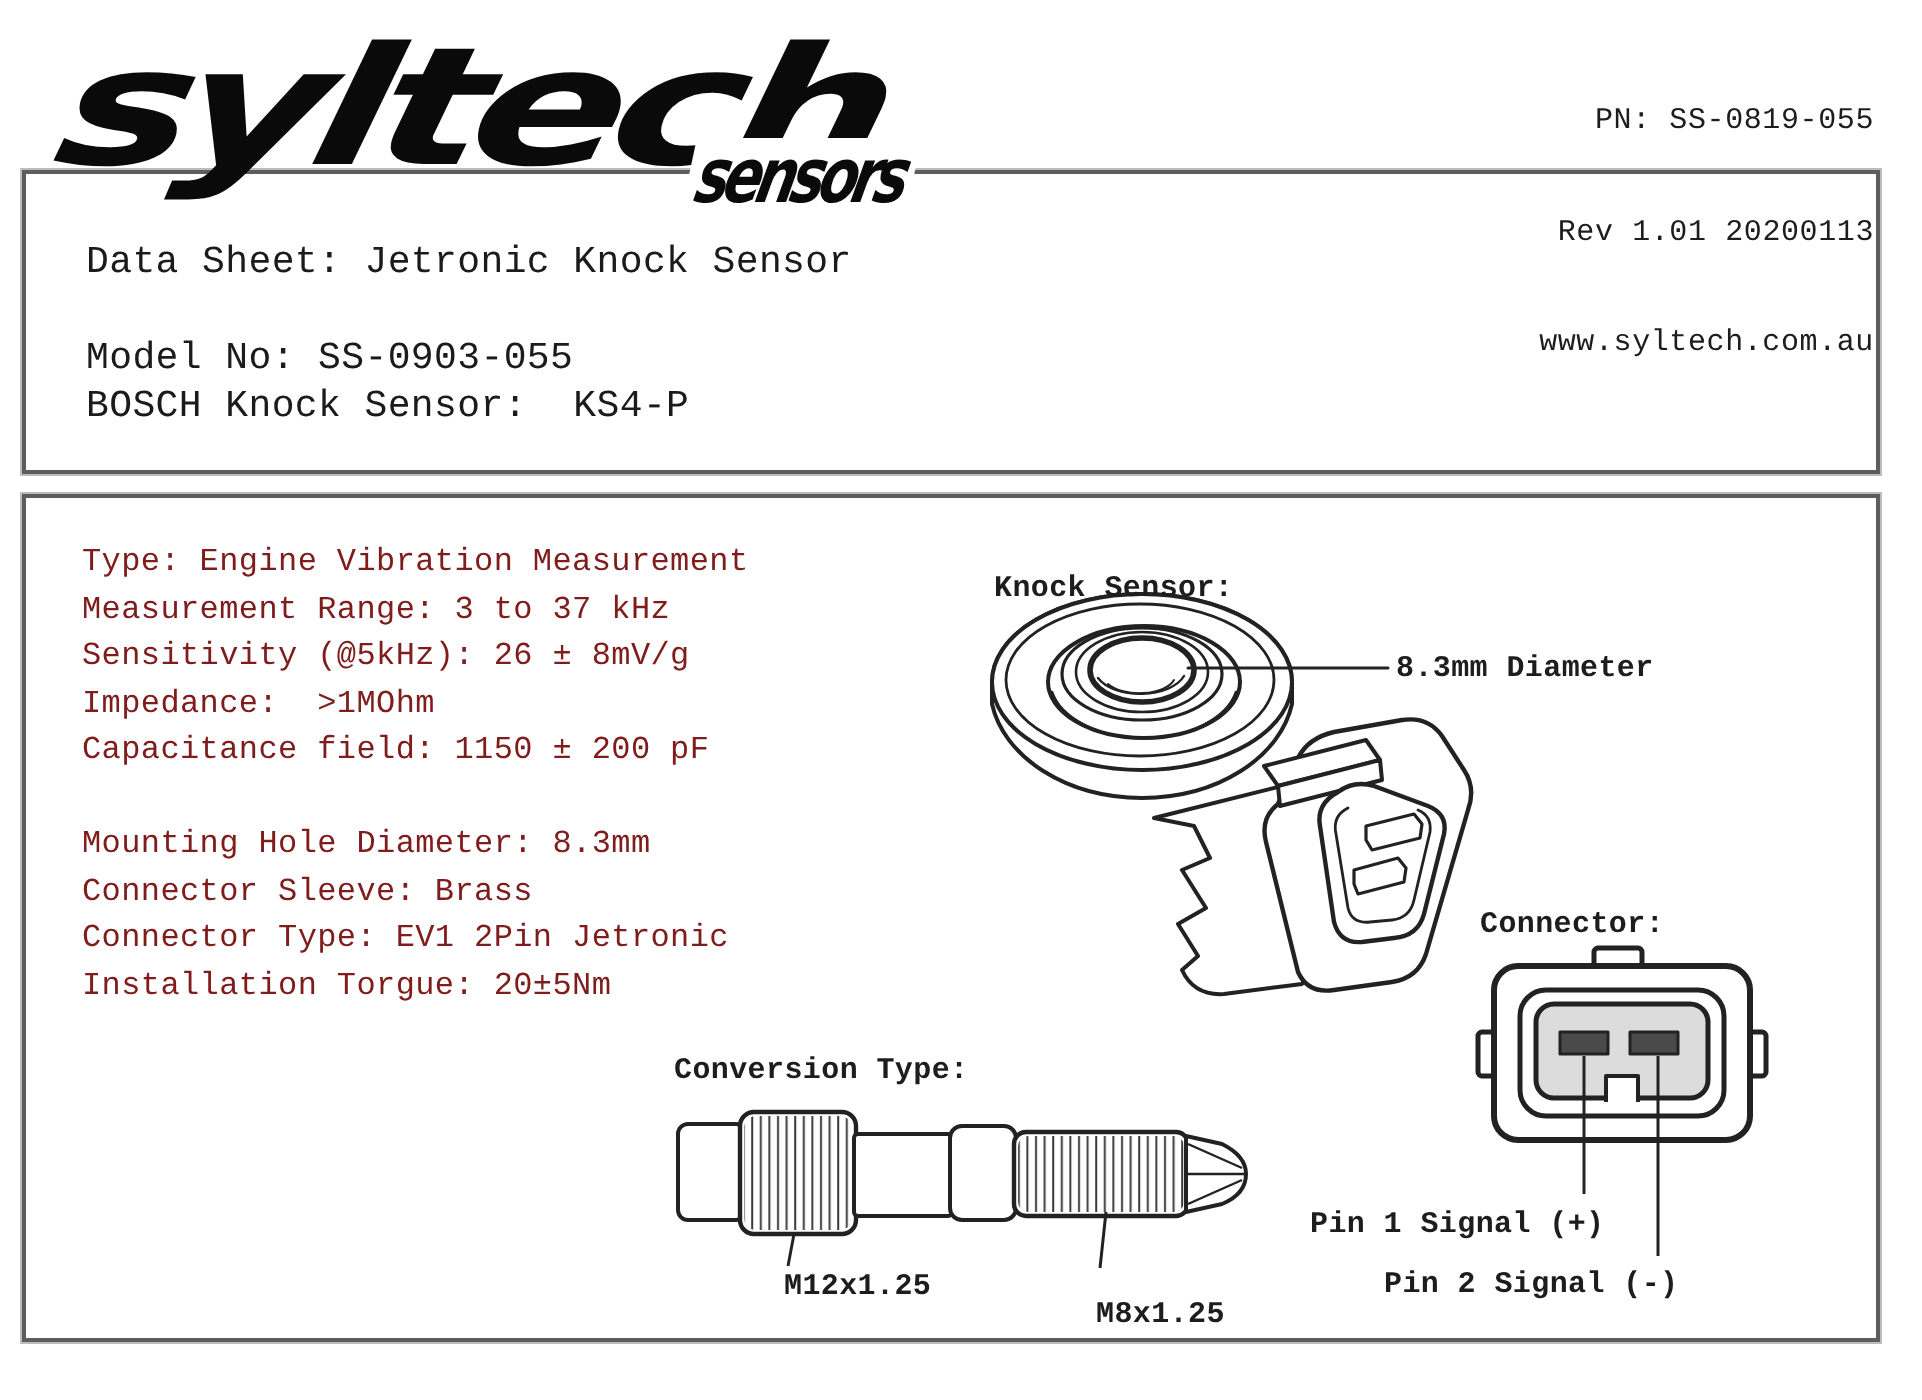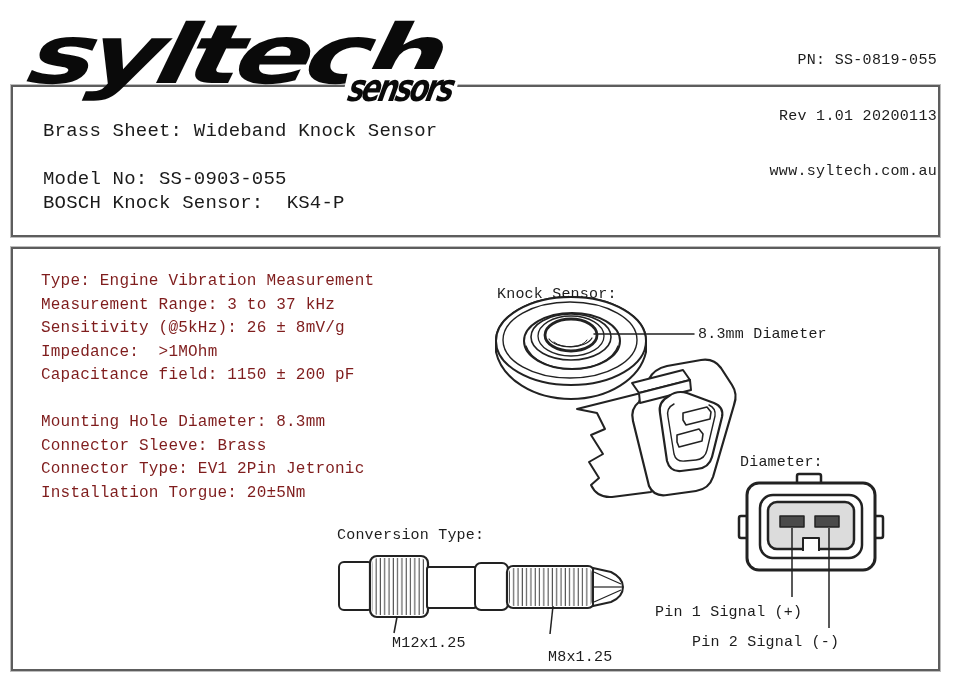--- a/index.html
+++ b/index.html
@@ -37,63 +37,63 @@
     position:absolute; left:43px; font-size:19px; letter-spacing:0.2px;
     white-space:pre; color:#1b1b1b; z-index:3;
   }
   .specs { position:absolute; left:41px; z-index:3; }
   .spec-line {
     font-size:16px; line-height:23.5px; letter-spacing:0.2px;
     white-space:pre; color:#7f1d1d;
   }
   .dlabel {
     position:absolute; font-size:15px; letter-spacing:0.2px;
-    white-space:pre; color:#1d1d1d; z-index:4;
+    white-space:pre; color:#1d1d1d; z-index:4;font-weight:bold;
   }
   .diagram-svg { position:absolute; left:0; top:0; z-index:2; }
 </style>
 </head>
 <body>
 
 <div class="page">
 
   <div class="frame box1"></div>
   <div class="frame box2"></div>
 
   <div class="logo-main">syltech</div>
   <div class="logo-sub">sensors</div>
 
   <div class="hdr-right">
     <div>PN: SS-0819-055</div>
     <div>Rev 1.01 20200113</div>
     <div>www.syltech.com.au</div>
   </div>
 
-  <div class="doc-line" style="top:120px">Brass Sheet: Wideband Knock Sensor</div>
+  <div class="doc-line" style="top:120px">Data Sheet: Jetronic Knock Sensor</div>
   <div class="doc-line" style="top:168px">Model No: SS-0903-055</div>
   <div class="doc-line" style="top:192px">BOSCH Knock Sensor:  KS4-P</div>
 
   <div class="specs" style="top:270px">
     <div class="spec-line">Type: Engine Vibration Measurement</div>
     <div class="spec-line">Measurement Range: 3 to 37 kHz</div>
     <div class="spec-line">Sensitivity (@5kHz): 26 ± 8mV/g</div>
     <div class="spec-line">Impedance:  &gt;1MOhm</div>
     <div class="spec-line">Capacitance field: 1150 ± 200 pF</div>
   </div>
 
   <div class="specs" style="top:411px">
     <div class="spec-line">Mounting Hole Diameter: 8.3mm</div>
     <div class="spec-line">Connector Sleeve: Brass</div>
     <div class="spec-line">Connector Type: EV1 2Pin Jetronic</div>
     <div class="spec-line">Installation Torgue: 20±5Nm</div>
   </div>
 
   <div class="dlabel" style="left:497px; top:286px">Knock Sensor:</div>
   <div class="dlabel" style="left:698px; top:326px">8.3mm Diameter</div>
-  <div class="dlabel" style="left:740px; top:454px">Diameter:</div>
+  <div class="dlabel" style="left:740px; top:454px">Connector:</div>
   <div class="dlabel" style="left:655px; top:604px">Pin 1 Signal (+)</div>
   <div class="dlabel" style="left:692px; top:634px">Pin 2 Signal (-)</div>
   <div class="dlabel" style="left:337px; top:527px">Conversion Type:</div>
   <div class="dlabel" style="left:392px; top:635px">M12x1.25</div>
   <div class="dlabel" style="left:548px; top:649px">M8x1.25</div>
 
   <svg class="diagram-svg" width="961" height="700" viewBox="0 0 961 700">
     <defs>
       <pattern id="thr" width="4.3" height="10" patternUnits="userSpaceOnUse">
         <line x1="2" y1="0" x2="2" y2="10" stroke="#3c3c3c" stroke-width="1"></line>

